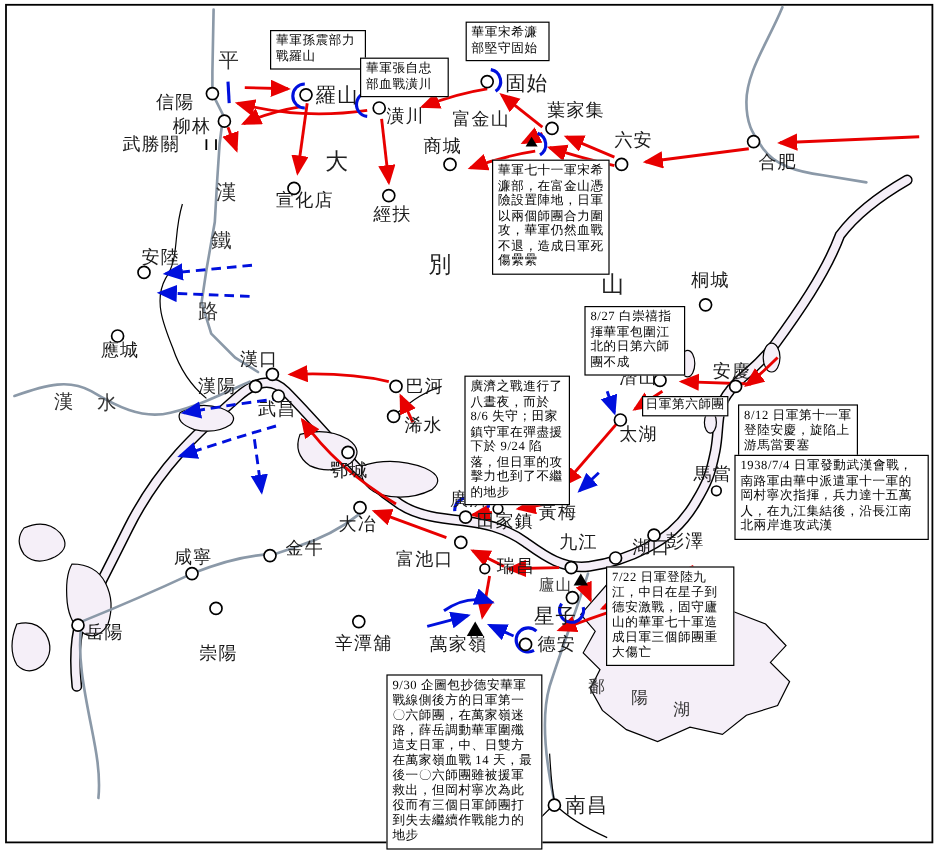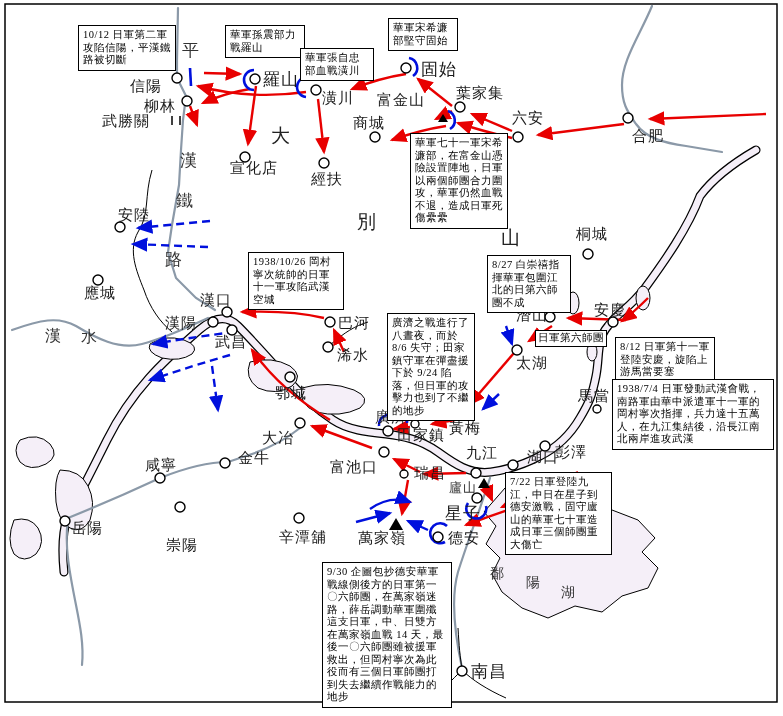--- a/index.html
+++ b/index.html
@@ -210,21 +210,21 @@
   <span class="city" style="left:576px;top:227px">桐城</span>
   <span class="city" style="left:594px;top:303px">安慶</span>
   <span class="city" style="left:516px;top:308px">潛山</span>
   <span class="city" style="left:516px;top:356px">太湖</span>
   <span class="city" style="left:578px;top:389px">馬當</span>
   <span class="city" style="left:555px;top:445px">彭澤</span>
   <span class="city" style="left:527px;top:450px">湖口</span>
   <span class="city" style="left:466px;top:446px">九江</span>
   <span class="city" style="left:414px;top:466px">瑞昌</span>
   <span class="city" style="left:330px;top:460px">富池口</span>
-  <span class="city" style="left:262px;top:431px">大冶</span>
+  <span class="city" style="left:282px;top:431px">大冶</span>
   <span class="city" style="left:238px;top:451px">金牛</span>
   <span class="city" style="left:145px;top:458px">咸寧</span>
   <span class="city" style="left:166px;top:538px">崇陽</span>
   <span class="city" style="left:71px;top:521px">岳陽</span>
   <span class="city" style="left:279px;top:530px">辛潭舖</span>
   <span class="city" style="left:358px;top:531px">萬家嶺</span>
   <span class="city" style="left:448px;top:531px">德安</span>
   <span class="city s17" style="left:445px;top:505px">星子</span>
   <span class="city s13" style="left:449px;top:481px">廬山</span>
   <span class="city" style="left:449px;top:421px">黃梅</span>
@@ -246,26 +246,24 @@
   <span class="geo" style="left:165px;top:251px">路</span>
   <span class="geo big" style="left:271px;top:126px">大</span>
   <span class="geo big" style="left:357px;top:212px">別</span>
   <span class="geo big" style="left:501px;top:228px">山</span>
   <span class="geo" style="left:45px;top:328px;font-size:16px">漢</span>
   <span class="geo" style="left:81px;top:329px;font-size:16px">水</span>
   <span class="geo" style="left:490px;top:567px;font-size:14px">鄱</span>
   <span class="geo" style="left:526px;top:576px;font-size:14px">陽</span>
   <span class="geo" style="left:561px;top:586px;font-size:14px">湖</span>
 
-  <div class="box" style="left:78px;top:25px;width:88px">10/12 日軍第二軍攻陷信陽，平漢鐵路被切斷</div>
   <div class="box" style="left:225px;top:25px;width:70px">華軍孫震部力戰羅山</div>
   <div class="box" style="left:388px;top:18px;width:60px">華軍宋希濂部堅守固始</div>
   <div class="box" style="left:300px;top:48px;width:64px">華軍張自忠部血戰潢川</div>
   <div class="box" style="left:410px;top:133px;width:88px">華軍七十一軍宋希濂部，在富金山憑險設置陣地，日軍以兩個師團合力圍攻，華軍仍然血戰不退，造成日軍死傷纍纍</div>
-  <div class="box" style="left:248px;top:252px;width:86px">1938/10/26 岡村寧次統帥的日軍十一軍攻陷武漢空城</div>
   <div class="box" style="left:487px;top:255px;width:74px">8/27 白崇禧指揮華軍包圍江北的日第六師團不成</div>
   <div class="box" style="left:535px;top:330px;width:66px;padding:1px 2px">日軍第六師團</div>
   <div class="box" style="left:387px;top:313px;width:78px">廣濟之戰進行了八晝夜，而於 8/6 失守；田家鎮守軍在彈盡援下於 9/24 陷落，但日軍的攻擊力也到了不繼的地步</div>
   <div class="box" style="left:615px;top:337px;width:90px">8/12 日軍第十一軍登陸安慶，旋陷上游馬當要塞</div>
   <div class="box" style="left:612px;top:379px;width:152px">1938/7/4 日軍發動武漢會戰，南路軍由華中派遣軍十一軍的岡村寧次指揮，兵力達十五萬人，在九江集結後，沿長江南北兩岸進攻武漢</div>
   <div class="box" style="left:505px;top:472px;width:97px">7/22 日軍登陸九江，中日在星子到德安激戰，固守廬山的華軍七十軍造成日軍三個師團重大傷亡</div>
   <div class="box" style="left:322px;top:562px;width:120px">9/30 企圖包抄德安華軍戰線側後方的日軍第一〇六師團，在萬家嶺迷路，薛岳調動華軍圍殲這支日軍，中、日雙方在萬家嶺血戰 14 天，最後一〇六師團雖被援軍救出，但岡村寧次為此役而有三個日軍師團打到失去繼續作戰能力的地步</div>
 
 </div>
 

